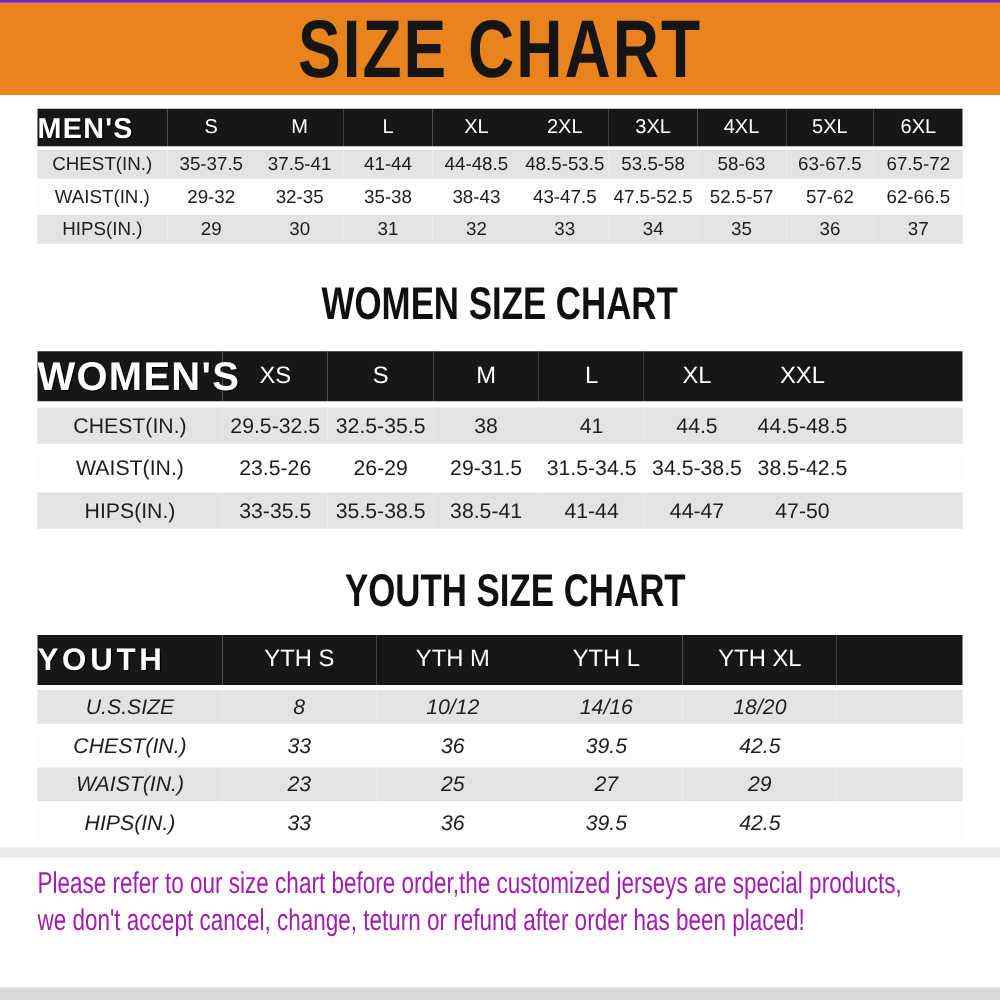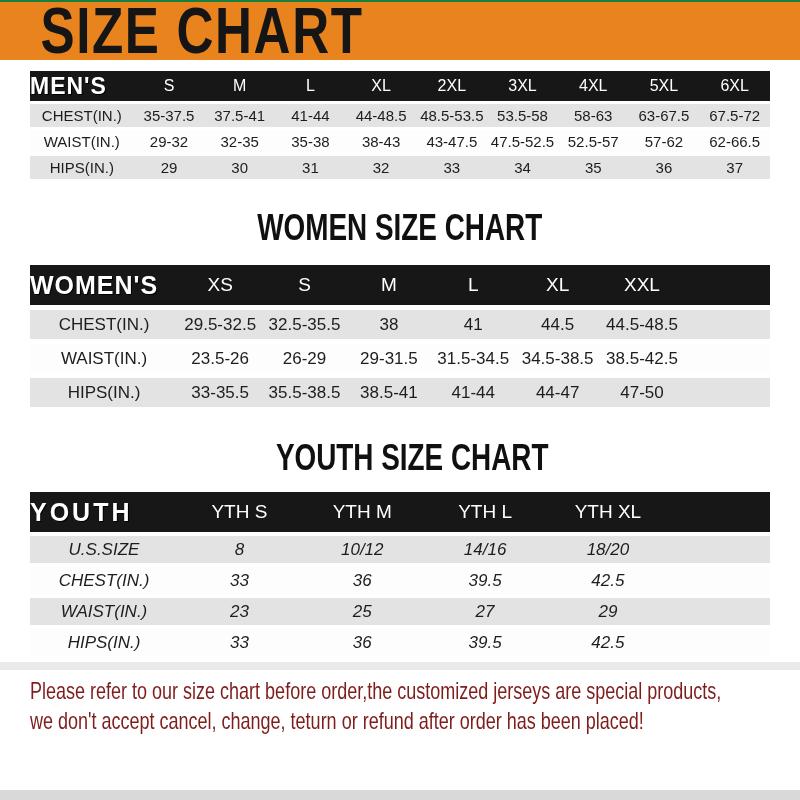--- a/index.html
+++ b/index.html
@@ -4,23 +4,23 @@
 <style>
   * { margin: 0; padding: 0; box-sizing: border-box; }
   html, body { background: #fff; }
   body {
     width: 800px; height: 800px;
     position: relative; overflow: hidden;
     font-family: "Liberation Sans", sans-serif;
   }
   
   .banner {
-    height: 60px; background: #E8831E;
-    display: flex; align-items: center; 
-    border-top: 2px solid #15803d;
+    height: 76px; background: #E8831E;
+    display: flex; align-items: center; justify-content: center;
+    border-top: 2px solid #6d28d9;
   }
   .banner-title {
     font-weight: bold; font-size: 64px; color: #151515;
     letter-spacing: 2px; white-space: nowrap;
     transform: scale(0.80, 1.02);
   }
   
   .section-heading { text-align: center; }
   .section-heading .cond {
     display: inline-block; font-weight: bold; font-size: 34px;
@@ -44,35 +44,35 @@
   .t-youth col.c-label { width: 20%; }   .t-youth col.c-data { width: 16.6%; } .t-youth col.c-fill { width: 13.6%; }
 
   tr.band th { background: #171717; color: #fff; vertical-align: middle; }
   .t-men   tr.band th { height: 30px; }
   .t-women tr.band th, .t-youth tr.band th { height: 40px; }
   th.band-label {
     text-align: left; 
     font-weight: bold; font-size: 23px; letter-spacing: 1px;
     text-shadow: 1px 1px 0 #000;
   }
-  .t-women th.band-label { font-size: 25px; }
+  .t-women th.band-label { font-size: 32px; }
   .t-youth th.band-label { font-size: 25px; letter-spacing: 3px; }
   th.band-size { font-weight: normal; font-size: 16px; text-align: center; }
   .t-women th.band-size, .t-youth th.band-size { font-size: 19px; }
 
   tbody td { text-align: center; color: #1d1d1d; vertical-align: middle; }
   tbody tr:nth-child(odd)  td { background: #E3E3E3; }
   tbody tr:nth-child(even) td { background: #FDFDFD; }
   .t-men   tbody td { height: 23px; font-size: 15px; }
   .t-women tbody td { height: 29px; font-size: 17px; }
   .t-youth tbody td { height: 27px; font-size: 17px; font-style: italic; }
 
   
   .divider-strip { width: 100%; height: 8px; background: #E9E9E9; margin-top: 2px; }
-  .footer { margin: 6px 0 0 30px; color: #7f1d1d; }
+  .footer { margin: 6px 0 0 30px; color: #a21caf; }
   .footer-line {
     font-size: 24px; line-height: 30px; white-space: nowrap;
     transform: scaleX(0.75); transform-origin: 0 50%;
   }
   .bottom-strip {
     position: absolute; left: 0; bottom: 0;
     width: 100%; height: 10px; background: #D9D9D9;
   }
 </style>
 </head>

